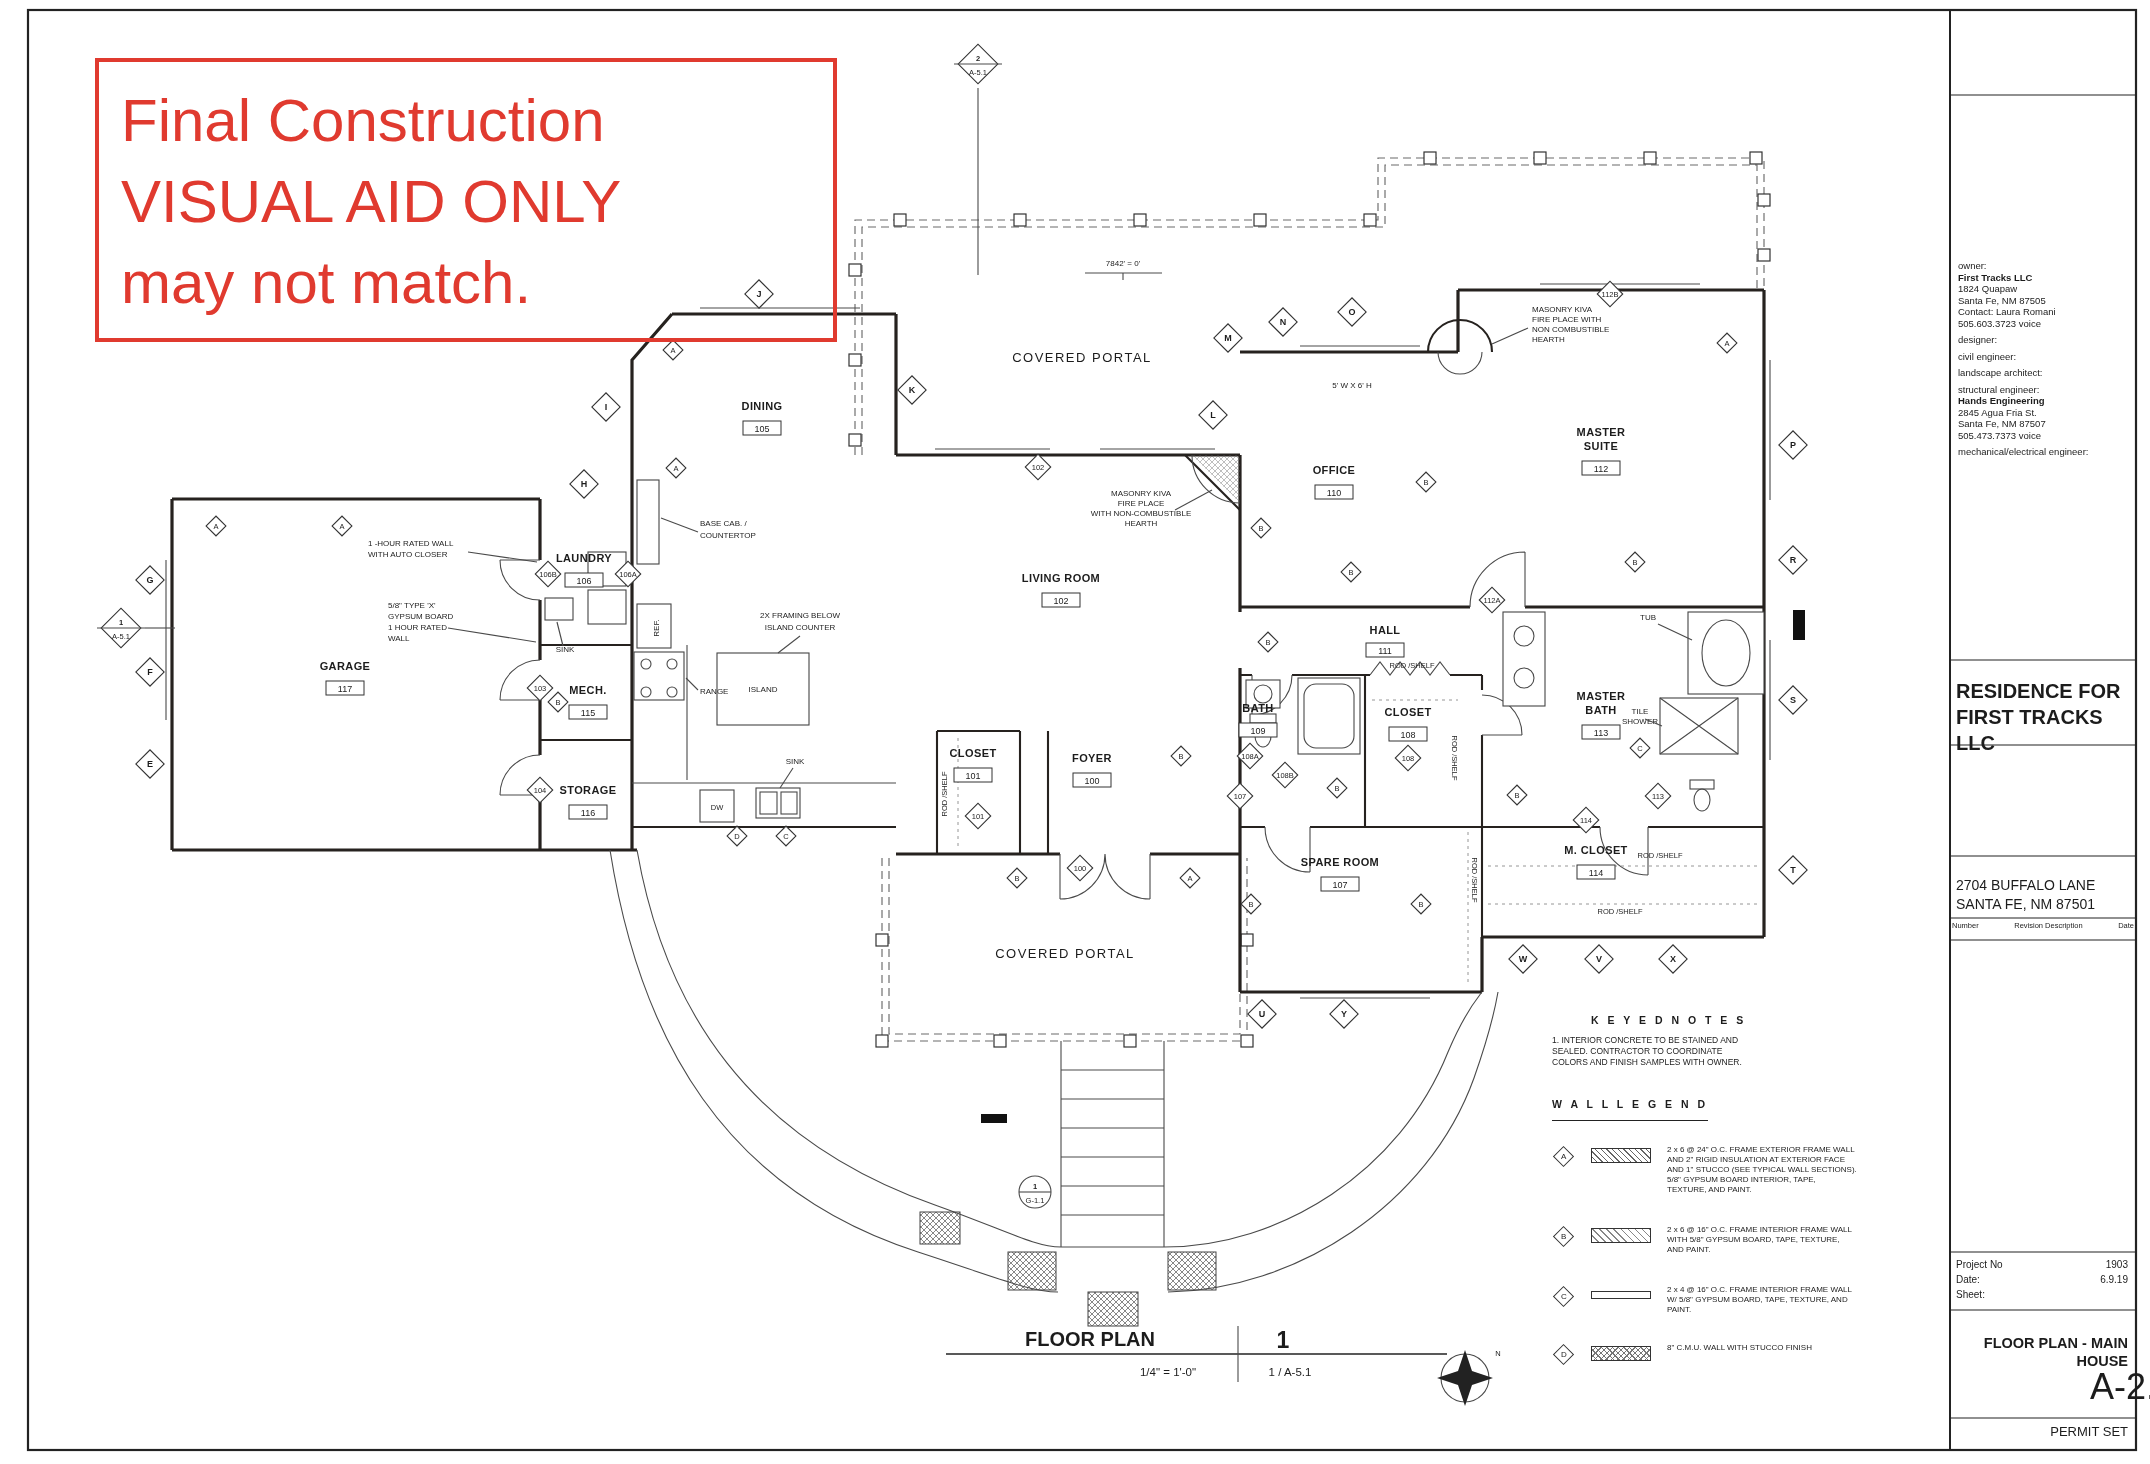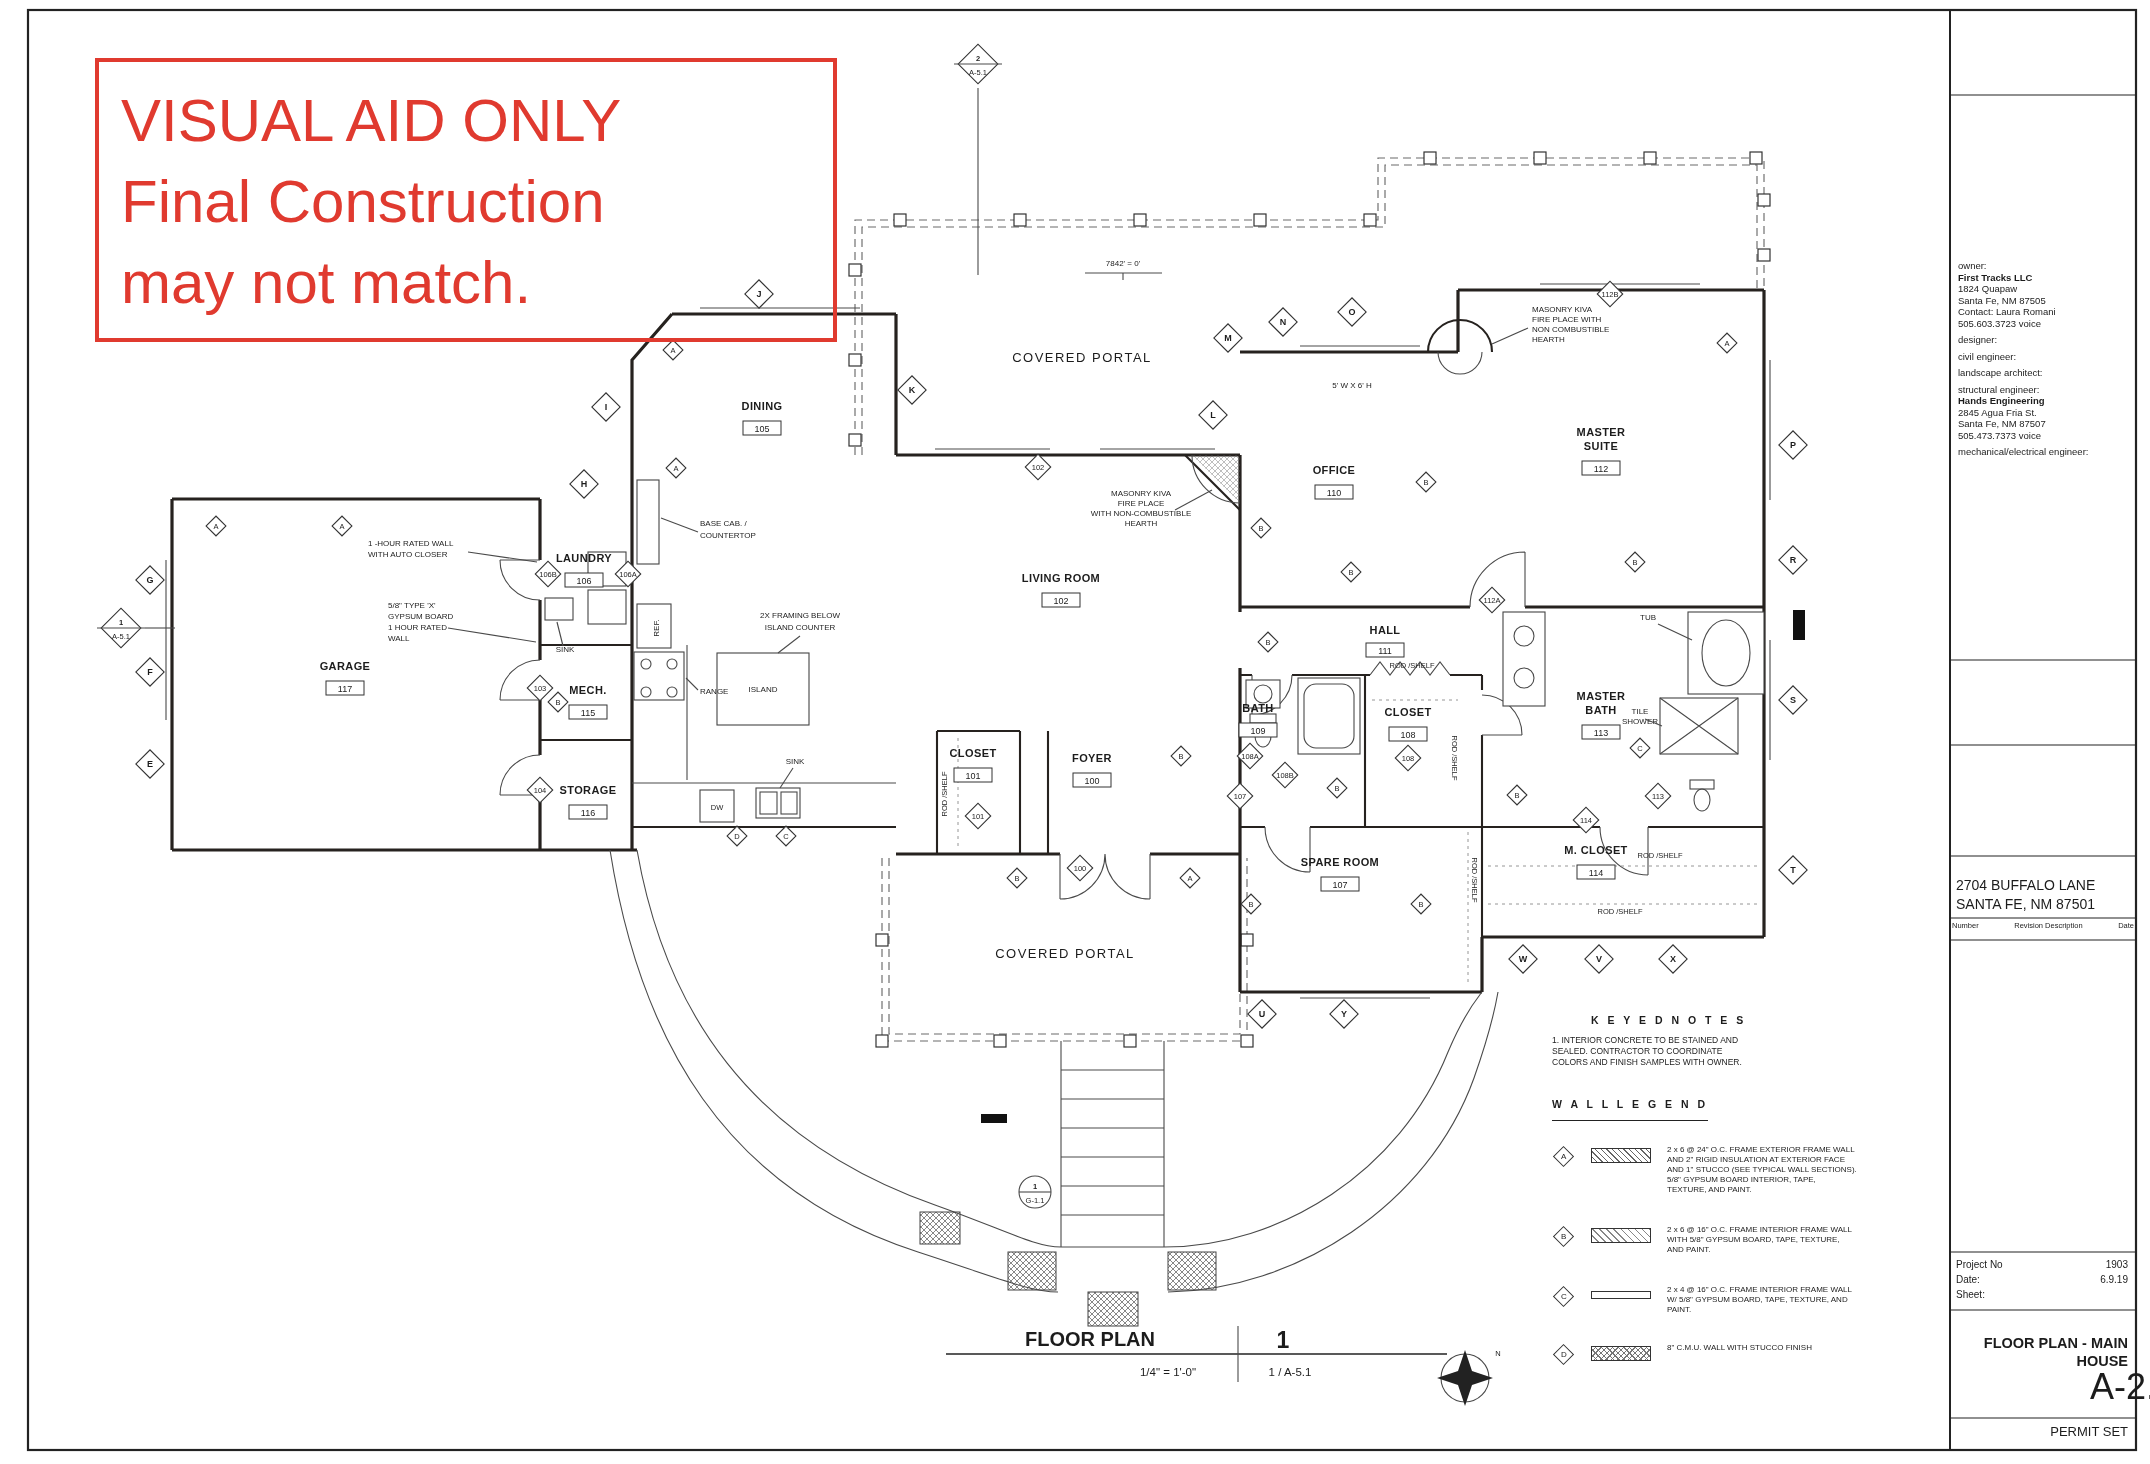--- a/index.html
+++ b/index.html
@@ -639,22 +639,22 @@
     <text class="ttl" x="1090" y="1346">FLOOR PLAN</text>
     <text class="num1" x="1283" y="1348">1</text>
     <path class="tk" d="M946,1354 H1447"></path>
     <path class="t" d="M1238,1326 V1382"></path>
     <text class="sc" x="1168" y="1376">1/4" = 1'-0"</text>
     <text class="sc" x="1290" y="1376">1 / A-5.1</text>
   </g>
 </svg>
 
 <div class="ov warnbox">
+  <div>Final Construction</div>
   <div>VISUAL AID ONLY</div>
-  <div>Final Construction</div>
   <div>may not match.</div>
 </div>
 
 <div class="ov keyed">
   <div class="khead">K E Y E D   N O T E S</div>
   <div class="knote">1.  INTERIOR CONCRETE TO BE STAINED AND SEALED.  CONTRACTOR TO COORDINATE COLORS AND FINISH SAMPLES WITH OWNER.</div>
 </div>
 
 <div class="ov legend">
   <div class="lhead">W A L L   L E G E N D</div>
@@ -699,20 +699,24 @@
   <div class="gap">civil engineer:</div>
   <div class="gap">landscape architect:</div>
   <div class="gap">structural engineer:</div>
   <div class="b">Hands Engineering</div>
   <div>2845 Agua Fria St.</div>
   <div>Santa Fe, NM 87507</div>
   <div>505.473.7373 voice</div>
   <div class="gap">mechanical/electrical engineer:</div>
 </div>
 
+<div class="ov residence">
+  <div>RESIDENCE FOR</div>
+  <div>FIRST TRACKS LLC</div>
+</div>
 
 <div class="ov address">
   <div>2704 BUFFALO LANE</div>
   <div>SANTA FE, NM 87501</div>
 </div>
 
 <div class="ov revhead">
   <span>Number</span>
   <span>Revision Description</span>
   <span>Date</span>

